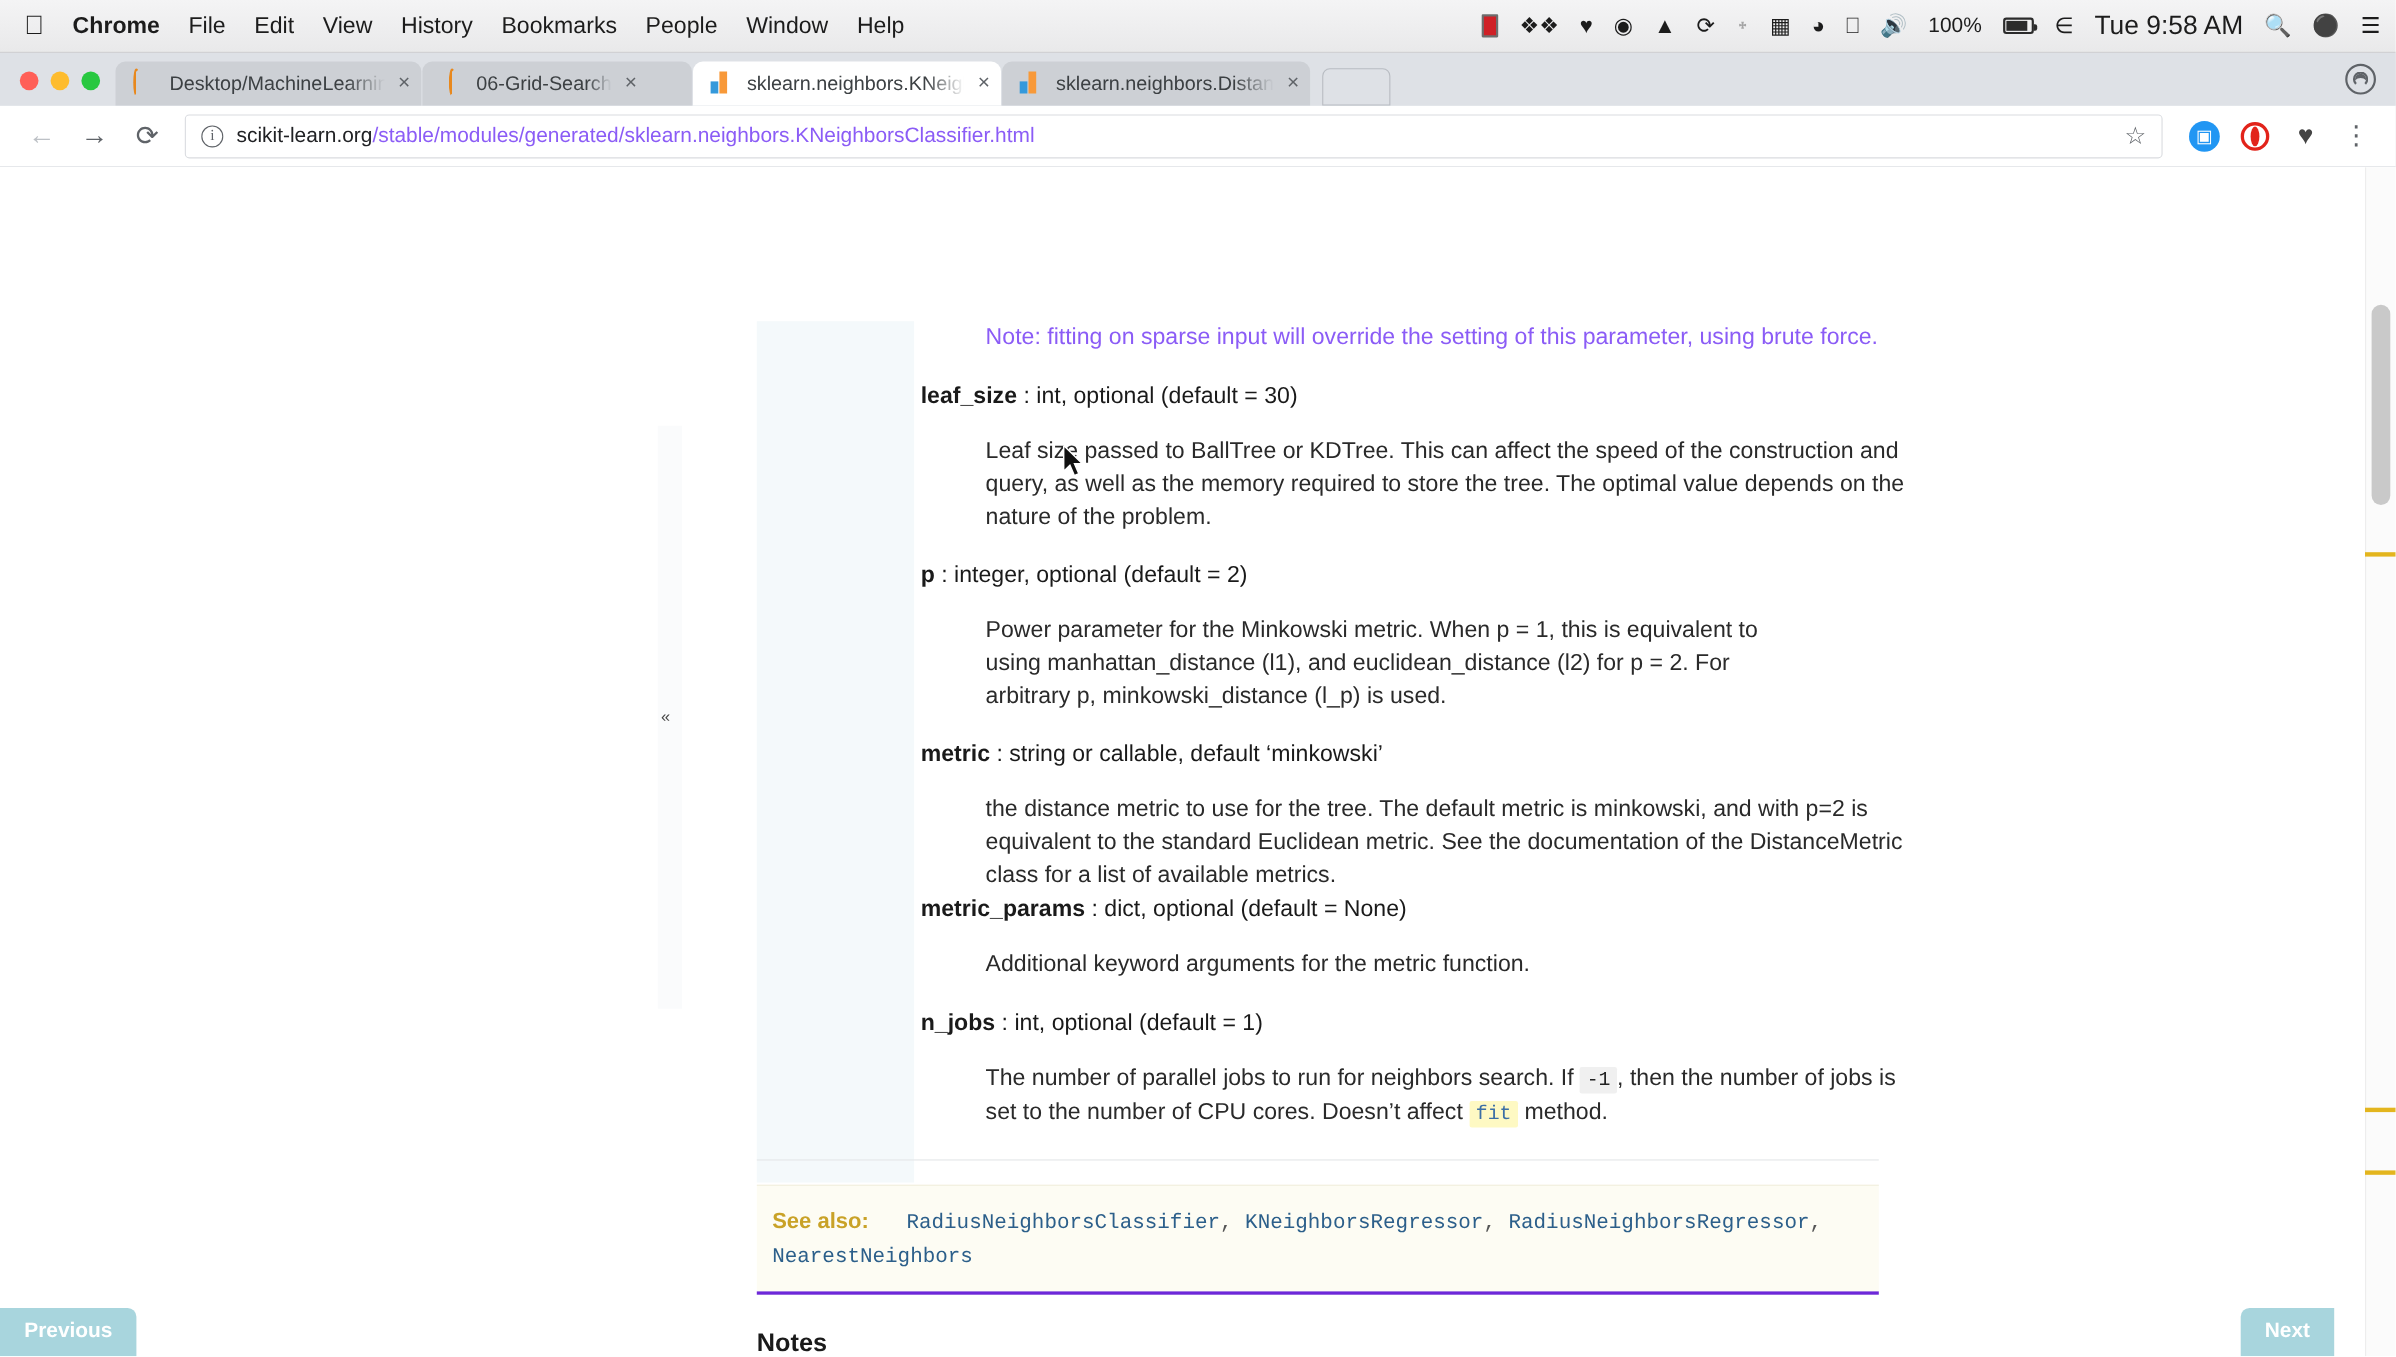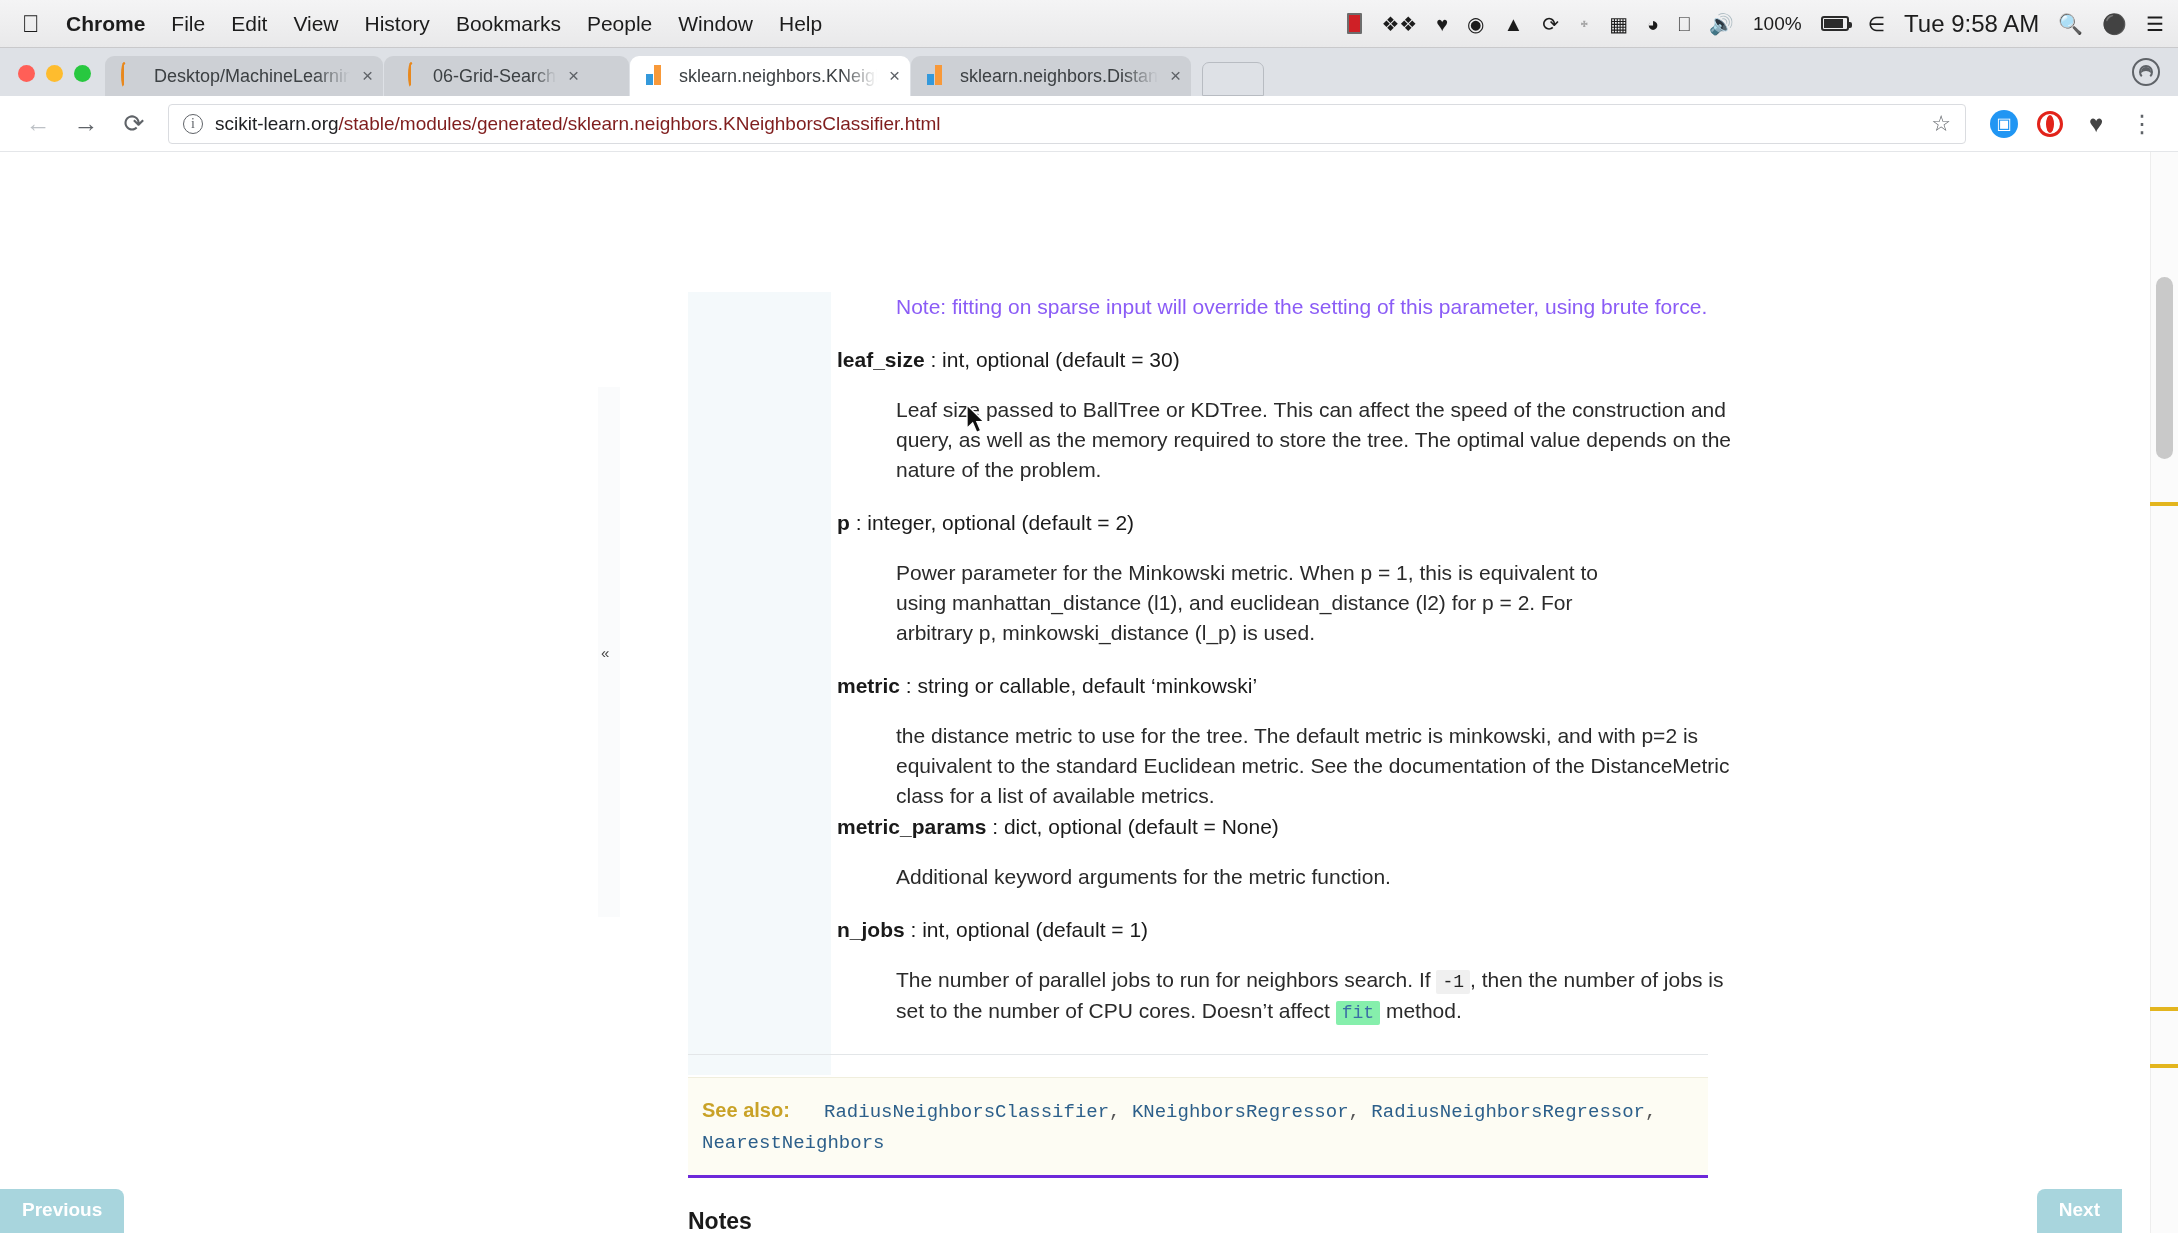--- a/index.html
+++ b/index.html
@@ -113,21 +113,21 @@
     background:#ffffff; border:1px solid #dadce0; border-radius:4px;
     display:flex; align-items:center; padding:0 14px;
     font-size:19px; color:#202124;
   }
   #urlbar .infoicon {
     width:20px;height:20px;border:1.5px solid #5f6368;border-radius:50%;
     font-size:14px; line-height:17px; text-align:center; color:#5f6368;
     margin-right:12px; flex:0 0 20px; font-family:"Liberation Serif",serif;
   }
   #urlbar .u-host { color:#202124; }
-  #urlbar .u-path { color:#7f1d1d; }
+  #urlbar .u-path { color:#8b5cf6; }
   #urlbar .star { margin-left:auto; font-size:22px; color:#5f6368; }
   #omnibox-row .ext { width:36px;height:36px; margin-left:10px; display:flex;align-items:center;justify-content:center; }
   .ext-blue { width:28px;height:28px;border-radius:50%;background:#2196f3;color:#fff;font-size:16px;display:flex;align-items:center;justify-content:center;}
   .ext-opera { width:26px;height:26px;border-radius:50%;border:3px solid #e2231a; display:flex;align-items:center;justify-content:center;}
   .ext-opera:after{content:"";width:8px;height:18px;border-radius:50%;background:#e2231a;display:block;}
   .kebab { color:#5f6368;font-size:24px;letter-spacing:0;line-height:0.5; text-align:center; }
 
   
   #viewport {
     position:relative;
@@ -177,21 +177,21 @@
   }
   .note {
     font-size:21px; color:#8b5cf6; line-height:1.42;
     padding-left:208px;
   }
   code.inline {
     font-family:"Liberation Mono", monospace;
     font-size:18px; background:#f0f0f0; color:#222;
     padding:2px 6px; border-radius:2px;
   }
-  code.inline.blu { color:#3b6ea5; background:#86efac; }
+  code.inline.blu { color:#3b6ea5; background:#fef9c3; }
 
   .hr-thin { height:1px; background:#e3e6e8; margin:27px 0 0 0; width:1020px; margin-left:0; }
 
   #seealso {
     margin-top:22px;
     width:1020px;
     background:#fdfcf3;
     border-top:1px solid #f0eedd;
     border-bottom:3px solid #6d28d9;
     padding:16px 0 16px 14px;

